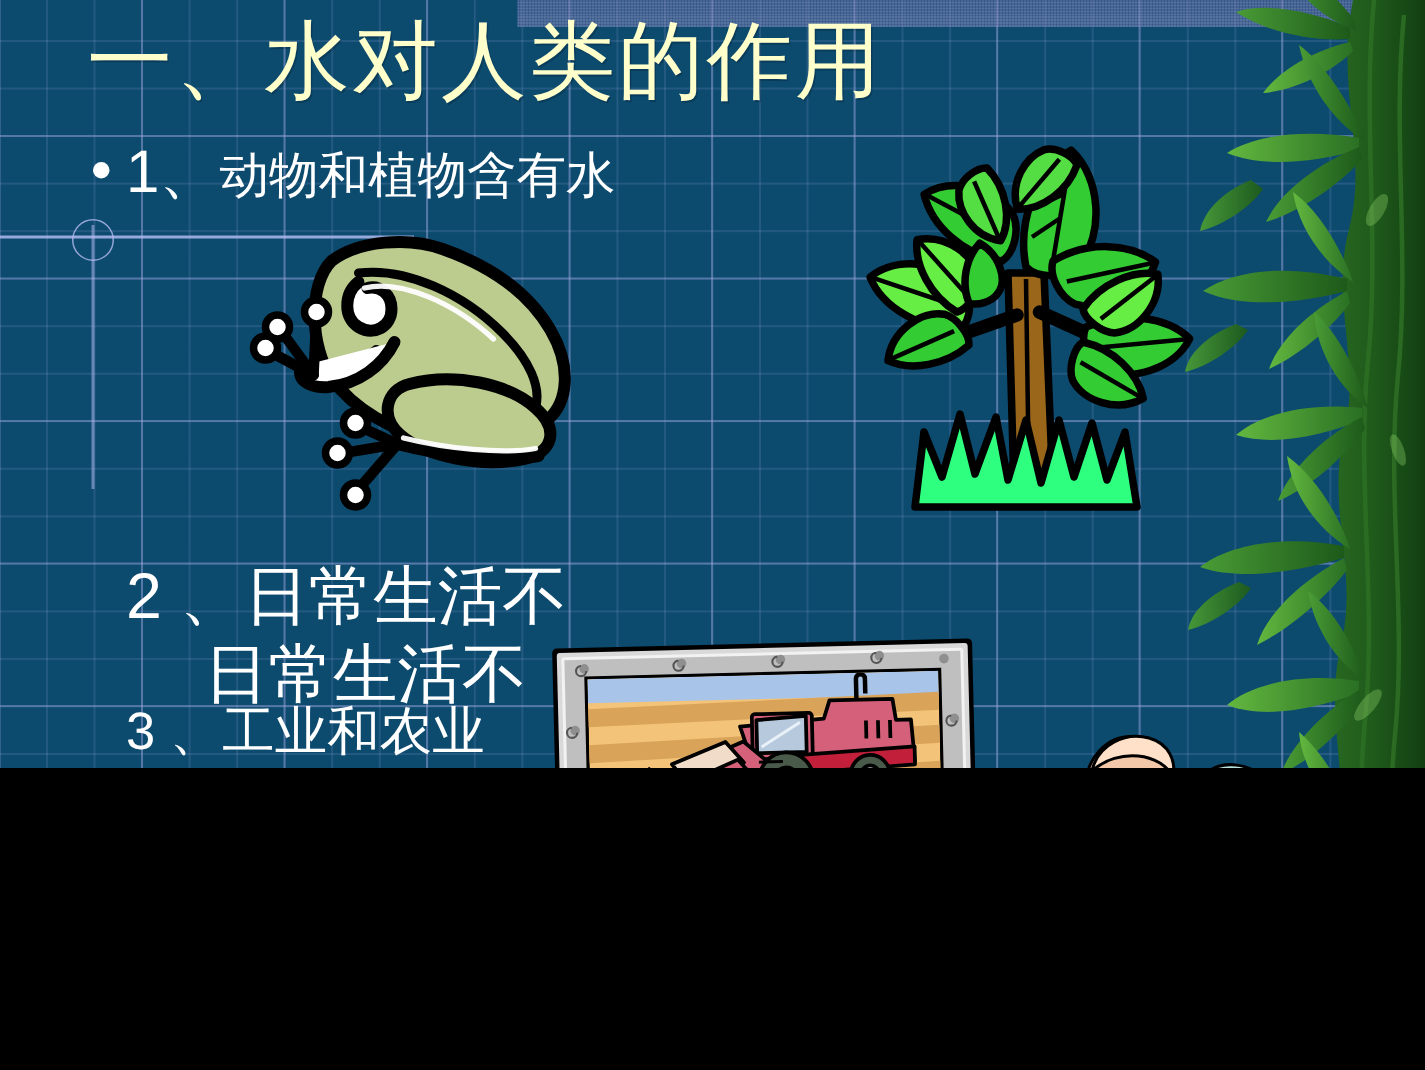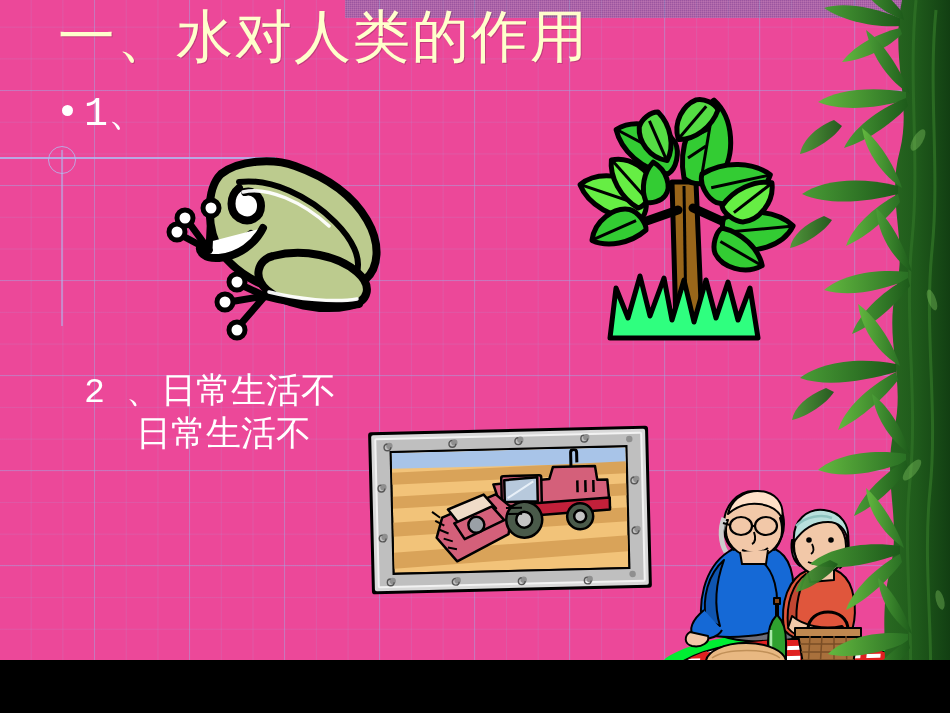--- a/index.html
+++ b/index.html
@@ -2,24 +2,24 @@
 <html><head>
 <meta charset="utf-8">
 <style>
   html, body {
     margin: 0; padding: 0;
     background: #000;
   }
   #slide {
     position: relative;
     width: 950px;
-    height: 660px;
+    height: 512px;
     overflow: hidden;
-    background-color: #ec4899;
-    font-family: Liberation Mono, monospace;
+    background-color: #0c4a6e;
+    font-family: Liberation Sans, sans-serif;
     -webkit-font-smoothing: antialiased;
   }
 
   
   .bg-grid {
     position: absolute;
     inset: 0;
     background-image:
       linear-gradient(to right, rgba(160,168,226,0.40) 1px, transparent 1px),
       linear-gradient(to bottom, rgba(160,168,226,0.40) 1px, transparent 1px),
@@ -94,21 +94,21 @@
   }
   .bullet-text {
     font-size: 33px;
     line-height: 1;
   }
 
   .para2 {
     position: absolute;
     left: 84px; top: 372px;
     color: #ffffff;
-    font-size: 35px;
+    font-size: 43px;
     line-height: 1.22;
     white-space: nowrap;
   }
   .para2 .l2 { display: block; padding-left: 52px; }
 
   .para3 {
     position: absolute;
     left: 84px; top: 467px;
     color: #ffffff;
     font-size: 35px;
@@ -145,20 +145,21 @@
   <div class="bg-topband"></div>
   <div class="accent-hline"></div>
   <div class="accent-vline"></div>
   <div class="accent-circle"></div>
 
   <div class="title">一、水对人类的作用</div>
 
   <div class="bullet-row">
     <span class="bullet-dot"></span>
     <span class="bullet-num">1、</span>
+    <span class="bullet-text">动物和植物含有水</span>
   </div>
 
   <div class="frog">
     <svg viewBox="0 0 268 196" width="268" height="196" xmlns="http://www.w3.org/2000/svg">
       <g stroke="#000000" stroke-width="8" stroke-linecap="round" stroke-linejoin="round" fill="none">
 
         <path d="M78 22 C96 8 130 6 152 14 C186 26 210 44 224 68
                  C238 92 236 116 222 128 C206 142 176 146 150 142
                  C118 136 92 120 78 100 C64 80 62 38 78 22 Z" fill="#bccb8e"></path>
 
@@ -382,20 +383,21 @@
         </g>
       </g>
     </svg>
   </div>
 
   <div class="para2">
     <span>2 、日常生活不</span>
     <span class="l2">日常生活不</span>
   </div>
   <div class="para3">
+    <span>3 、工业和农业</span>
   </div>
 
   <div class="picnic">
     <svg viewBox="0 0 252 222" width="252" height="222" xmlns="http://www.w3.org/2000/svg">
 
       <path d="M4 178 C30 160 90 150 140 152 C194 154 240 166 246 182
                C250 196 212 212 150 214 C84 216 20 204 6 192 C0 186 0 181 4 178 Z" fill="#00ee33"></path>
 
       <g stroke="#000000" stroke-width="2" stroke-linejoin="round">
 

